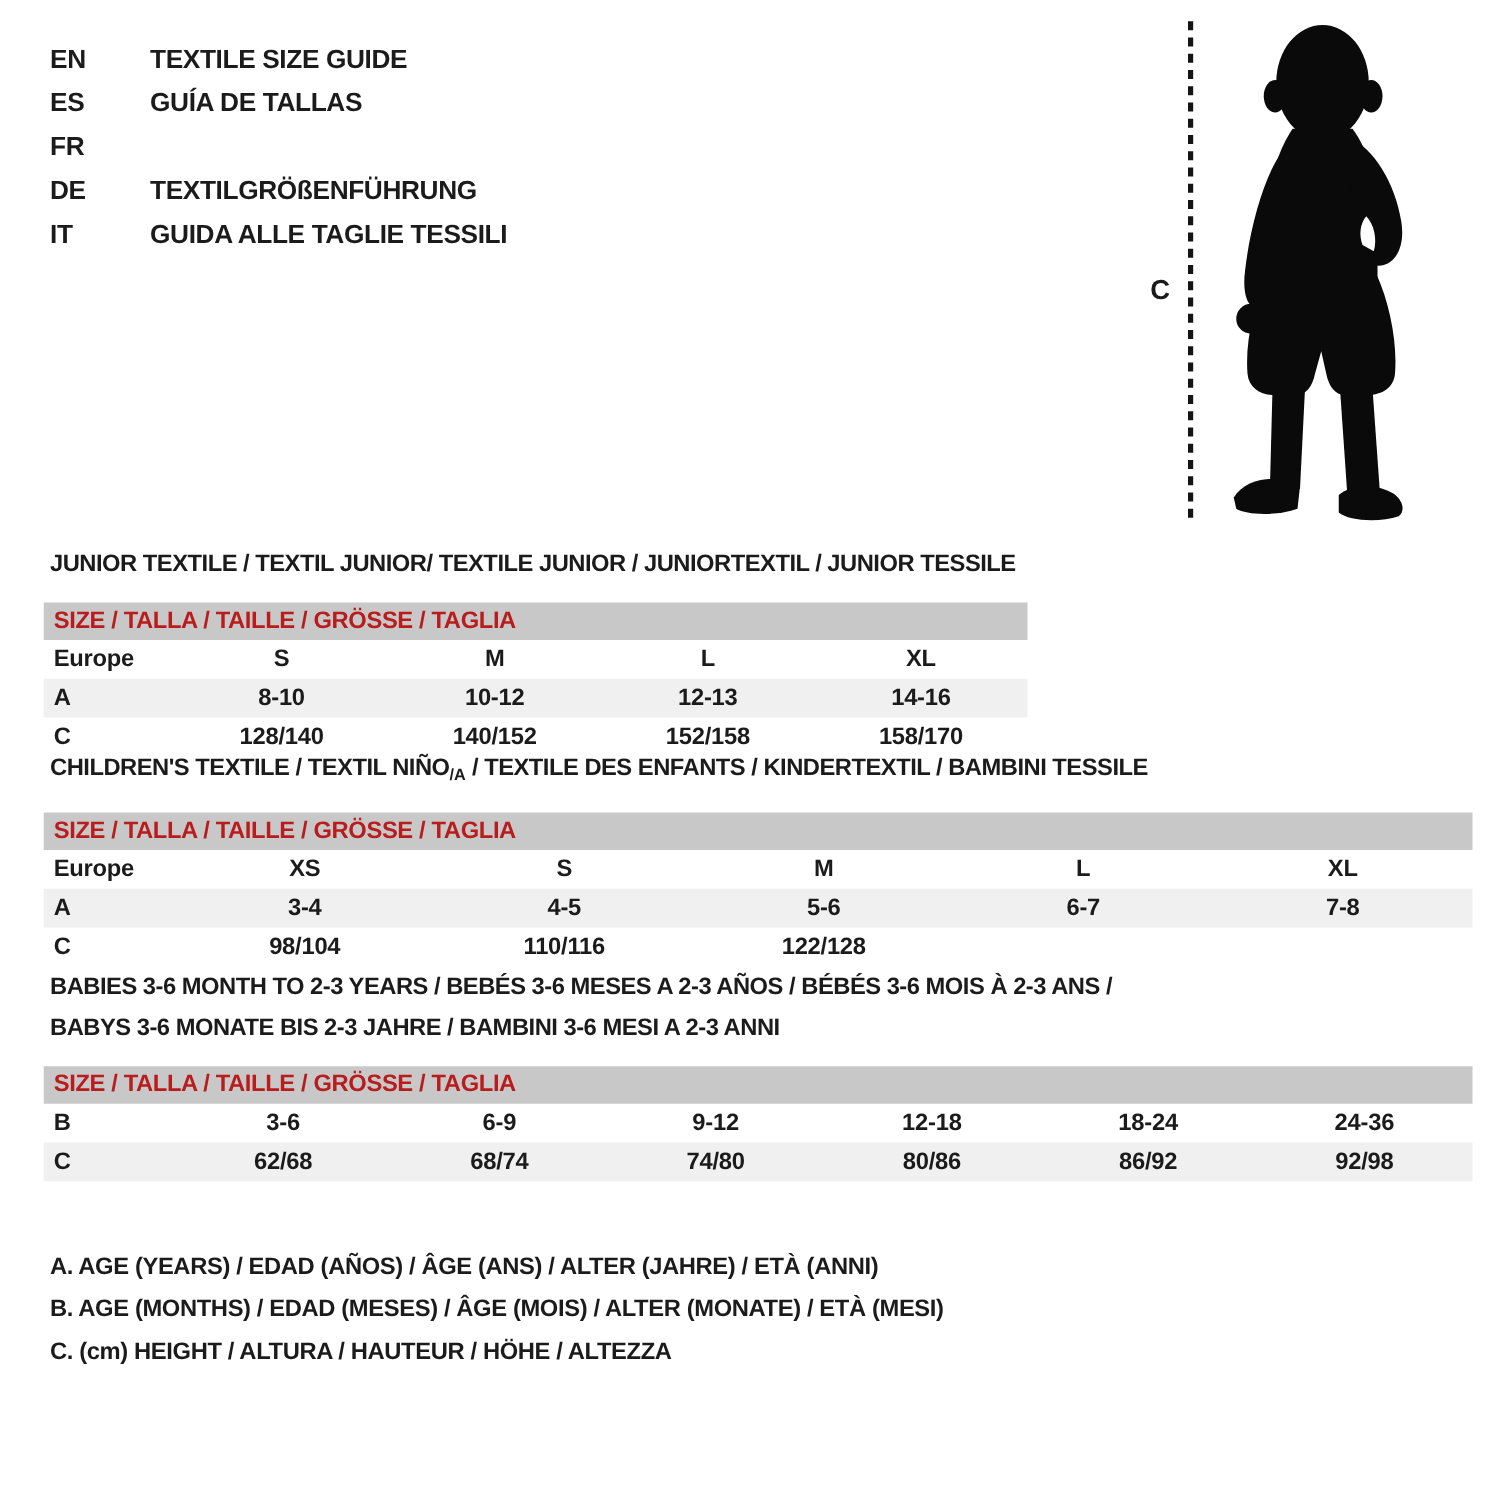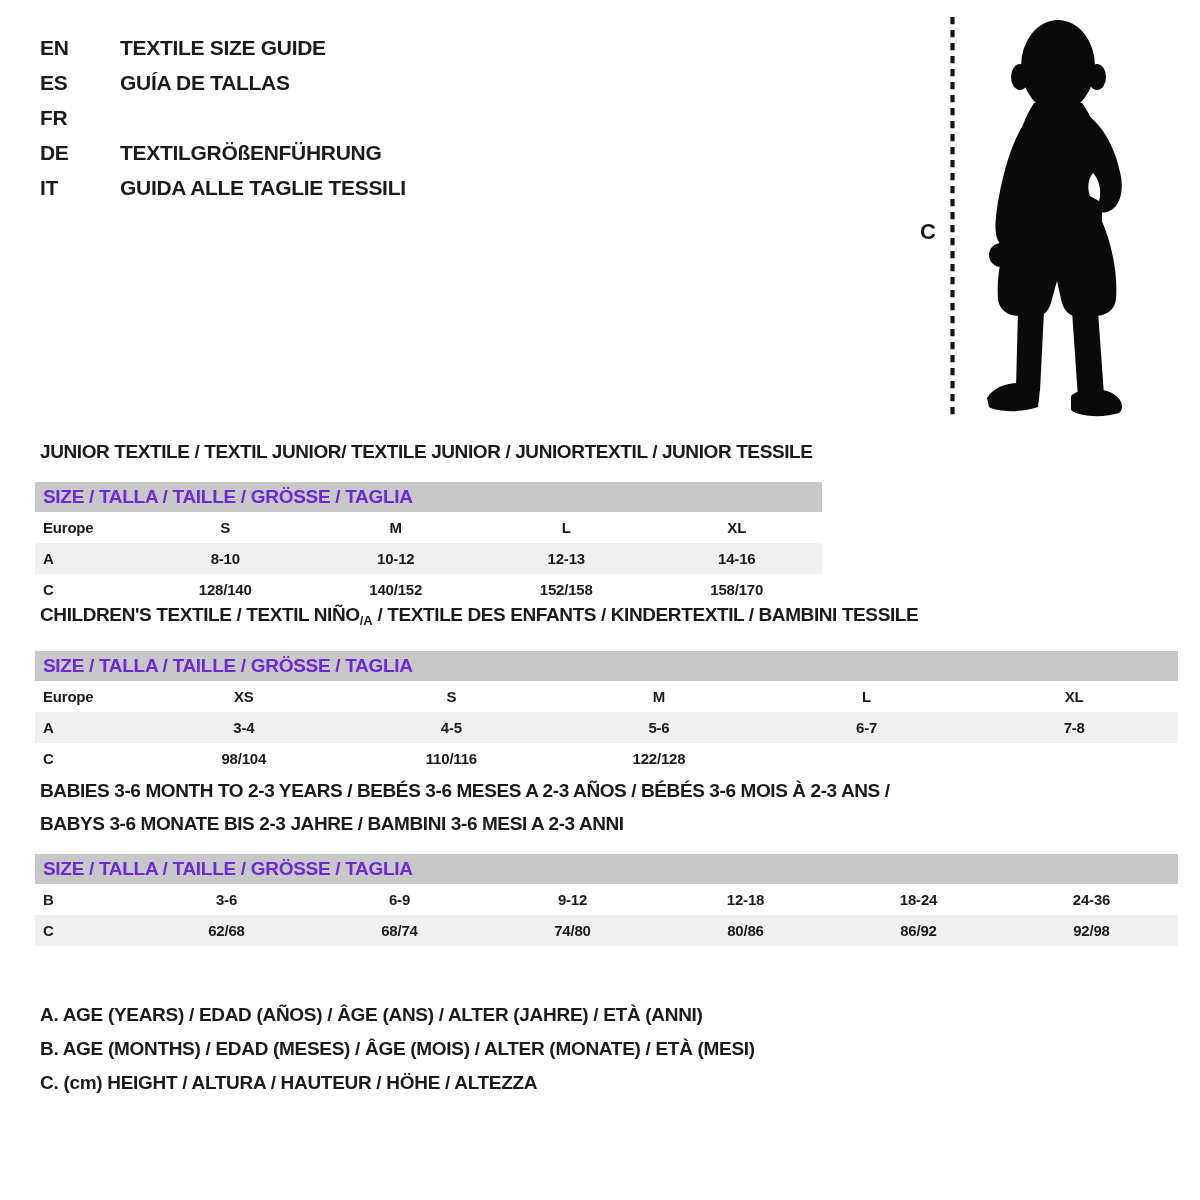--- a/index.html
+++ b/index.html
@@ -30,27 +30,27 @@
   .content { padding: 0 22px 0 35px; }
   .section-title {
     font-size: 19px; line-height: 20px; letter-spacing: -0.4px;
     margin: 0 0 20px 5px; white-space: nowrap;
   }
   .section-title .sub { font-size: 13px; vertical-align: -4px; letter-spacing: 0; }
   .section { }
   .section.first { margin-top: 0; }
 
   .size-bar {
-    background: #c8c8c8; color: #6d28d9;
+    background: #c8c8c8; color: #b91c1c;
     height: 30px; line-height: 30px;
     padding-left: 8px; font-size: 19px; letter-spacing: -0.3px;
   }
   .junior-width { width: 787px; }
 
-  .trow { display: grid; height: 31px; line-height: 31px; font-size: 15px; letter-spacing: -0.2px; }
+  .trow { display: grid; height: 31px; line-height: 31px; font-size: 19px; letter-spacing: -0.2px; }
   .cols4 { grid-template-columns: 105px repeat(4, 1fr); }
   .cols5 { grid-template-columns: 105px repeat(5, 1fr); }
   .cols6 { grid-template-columns: 105px repeat(6, 1fr); }
   .trow.alt { background: #f0f0f0; }
   .rlabel { padding-left: 8px; text-align: left; }
   .cell { text-align: center; }
 
   .babies-title { margin-bottom: 14px; }
   .babies-title .tline { font-size: 19px; line-height: 33px; letter-spacing: -0.4px; white-space: nowrap; margin-left: 5px; }
 

